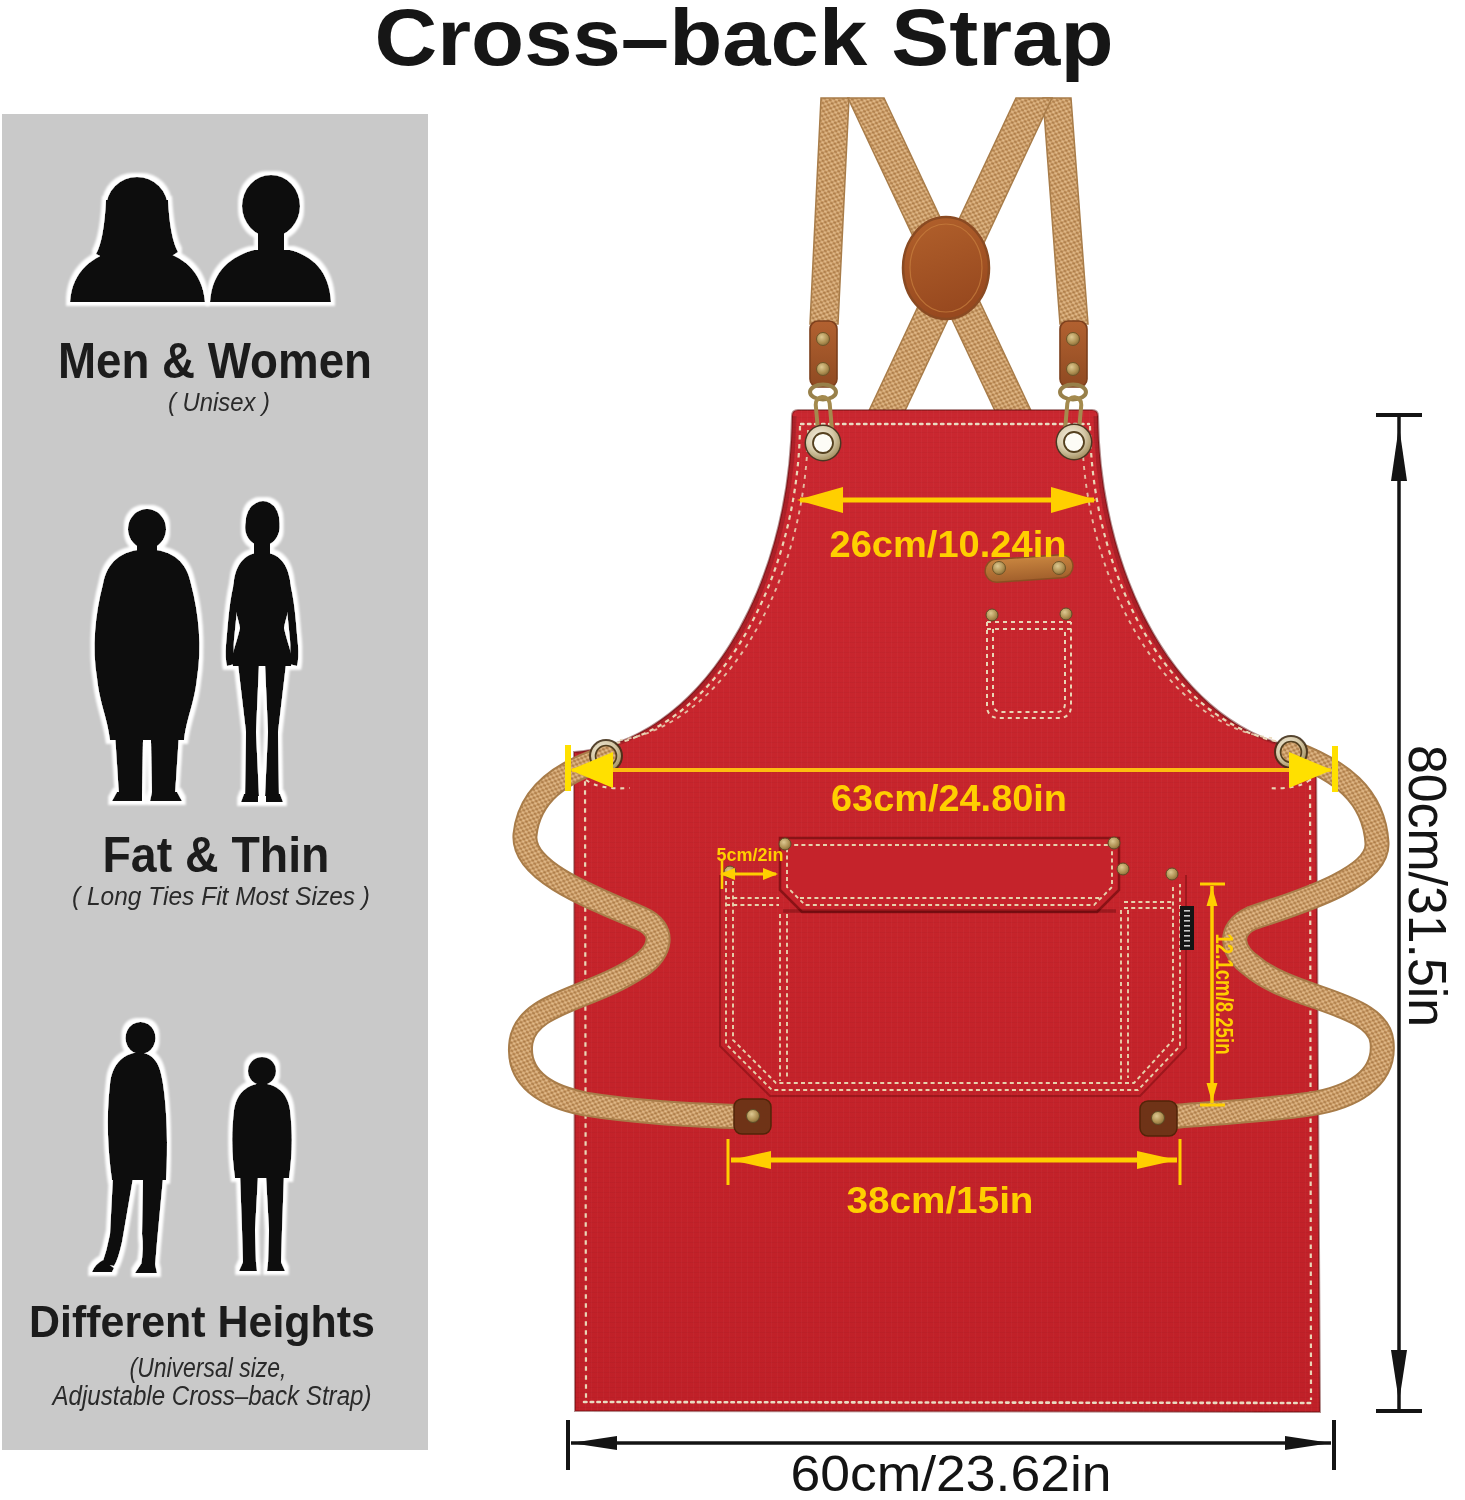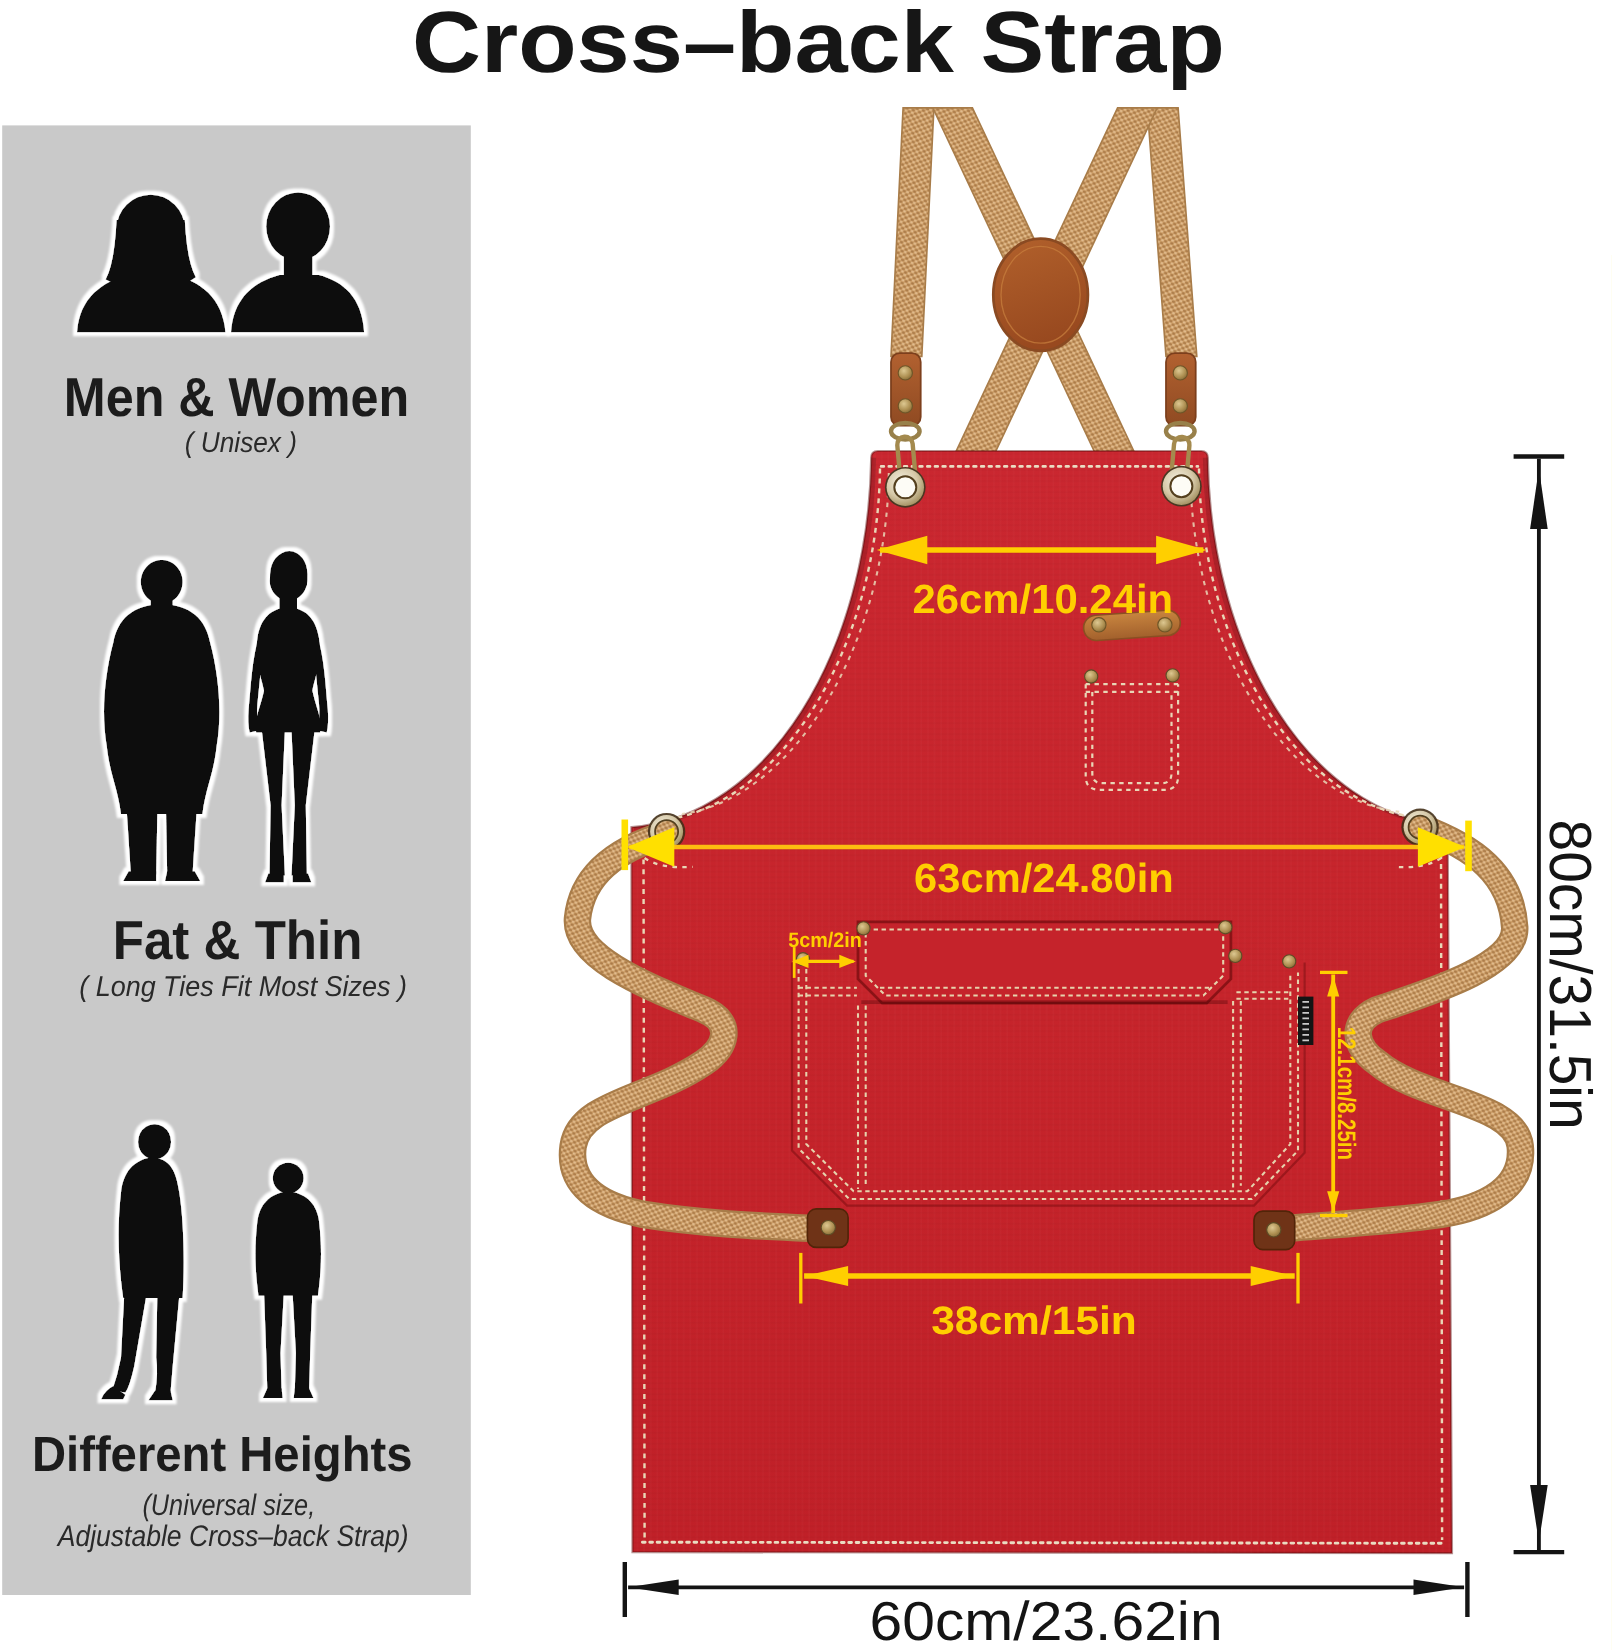--- a/index.html
+++ b/index.html
@@ -1,16 +1,16 @@
 <!DOCTYPE html>
 <html><head>
 <meta charset="utf-8">
 <style>
   html,body{margin:0;padding:0;background:#fff;}
-  .page{position:relative;width:1465px;height:1500px;overflow:hidden;background:#fef9c3;
+  .page{position:relative;width:1465px;height:1500px;overflow:hidden;background:#ef4444;
         font-family:"Liberation Sans", sans-serif;}
   svg text{font-family:"Liberation Sans", sans-serif;}
 </style>
 </head>
 <body>
 <div class="page">
 <svg width="1465" height="1500" viewBox="0 0 1465 1500">
 <defs>
   <filter id="halo" x="-15%" y="-15%" width="130%" height="130%">
     <feMorphology in="SourceAlpha" operator="dilate" radius="4" result="d"></feMorphology>

